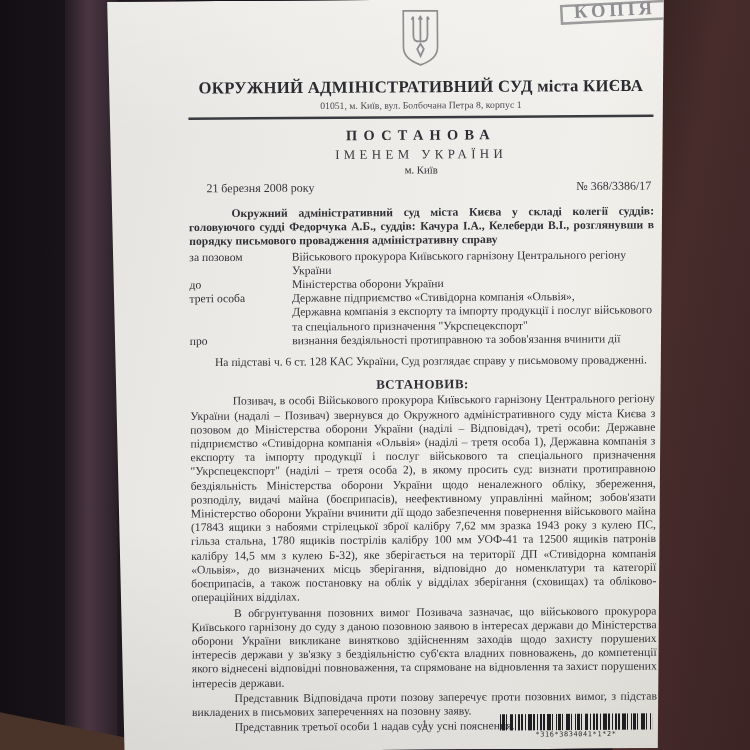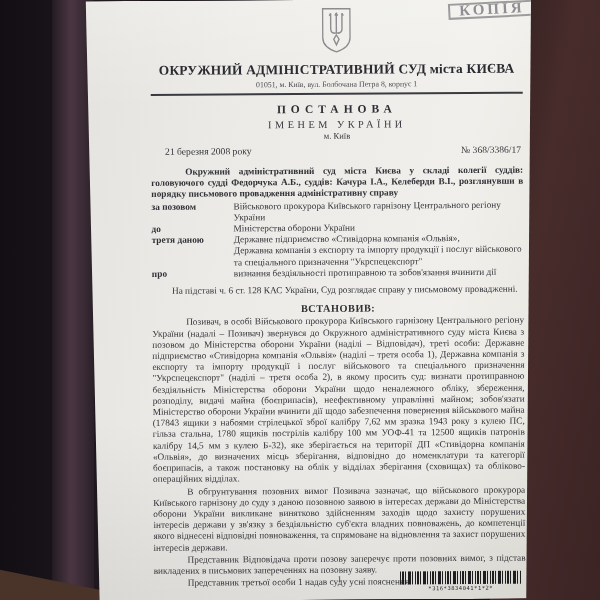--- a/index.html
+++ b/index.html
@@ -68,21 +68,21 @@
   .city{text-align:center;font-size:8.6px;margin-top:0px;}
   .date-row{
     display:flex;justify-content:space-between;font-size:9.6px;
     margin-top:3px;padding:0 2px 0 14px;
   }
   
   .intro{
     font-weight:bold;text-align:justify;text-indent:34px;margin-top:10px;color:#303137;
   }
   .parties{display:grid;grid-template-columns:82px 1fr;margin-top:1px;}
-  .p-label{font-weight:bold;color:#303137;}
+  .p-label{font-weight:normal;color:#303137;}
   .p-value{text-align:left;}
   .basis{margin-top:6px;text-indent:20px;}
   .established{
     text-align:center;font-weight:bold;font-size:10.3px;letter-spacing:.5px;
     color:#2e2f35;margin-top:7px;
   }
   .para{text-align:justify;text-indent:34px;margin-top:1px;}
   .para.first{margin-top:2px;}
   
   .footer{position:absolute;left:0;right:0;top:570px;height:28px;}
@@ -142,21 +142,21 @@
 
     <div class="intro">Окружний адміністративний суд міста Києва у складі колегії суддів: головуючого судді Федорчука А.Б., суддів: Качура І.А., Келеберди В.І., розглянувши в порядку письмового провадження адміністративну справу</div>
 
     <div class="parties">
       <div class="p-label">за позовом</div>
       <div class="p-value">Військового прокурора Київського гарнізону Центрального регіону України</div>
 
       <div class="p-label">до</div>
       <div class="p-value">Міністерства оборони України</div>
 
-      <div class="p-label">третя даною</div>
+      <div class="p-label">треті особа</div>
       <div class="p-value">
         <div>Державне підприємство «Стивідорна компанія «Ольвія»,</div>
         <div>Державна компанія з експорту та імпорту продукції і послуг військового та спеціального призначення "Укрспецекспорт"</div>
       </div>
 
       <div class="p-label">про</div>
       <div class="p-value">визнання бездіяльності протиправною та зобов'язання вчинити дії</div>
     </div>
 
     <div class="basis">На підставі ч. 6 ст. 128 КАС України, Суд розглядає справу у письмовому провадженні.</div>

